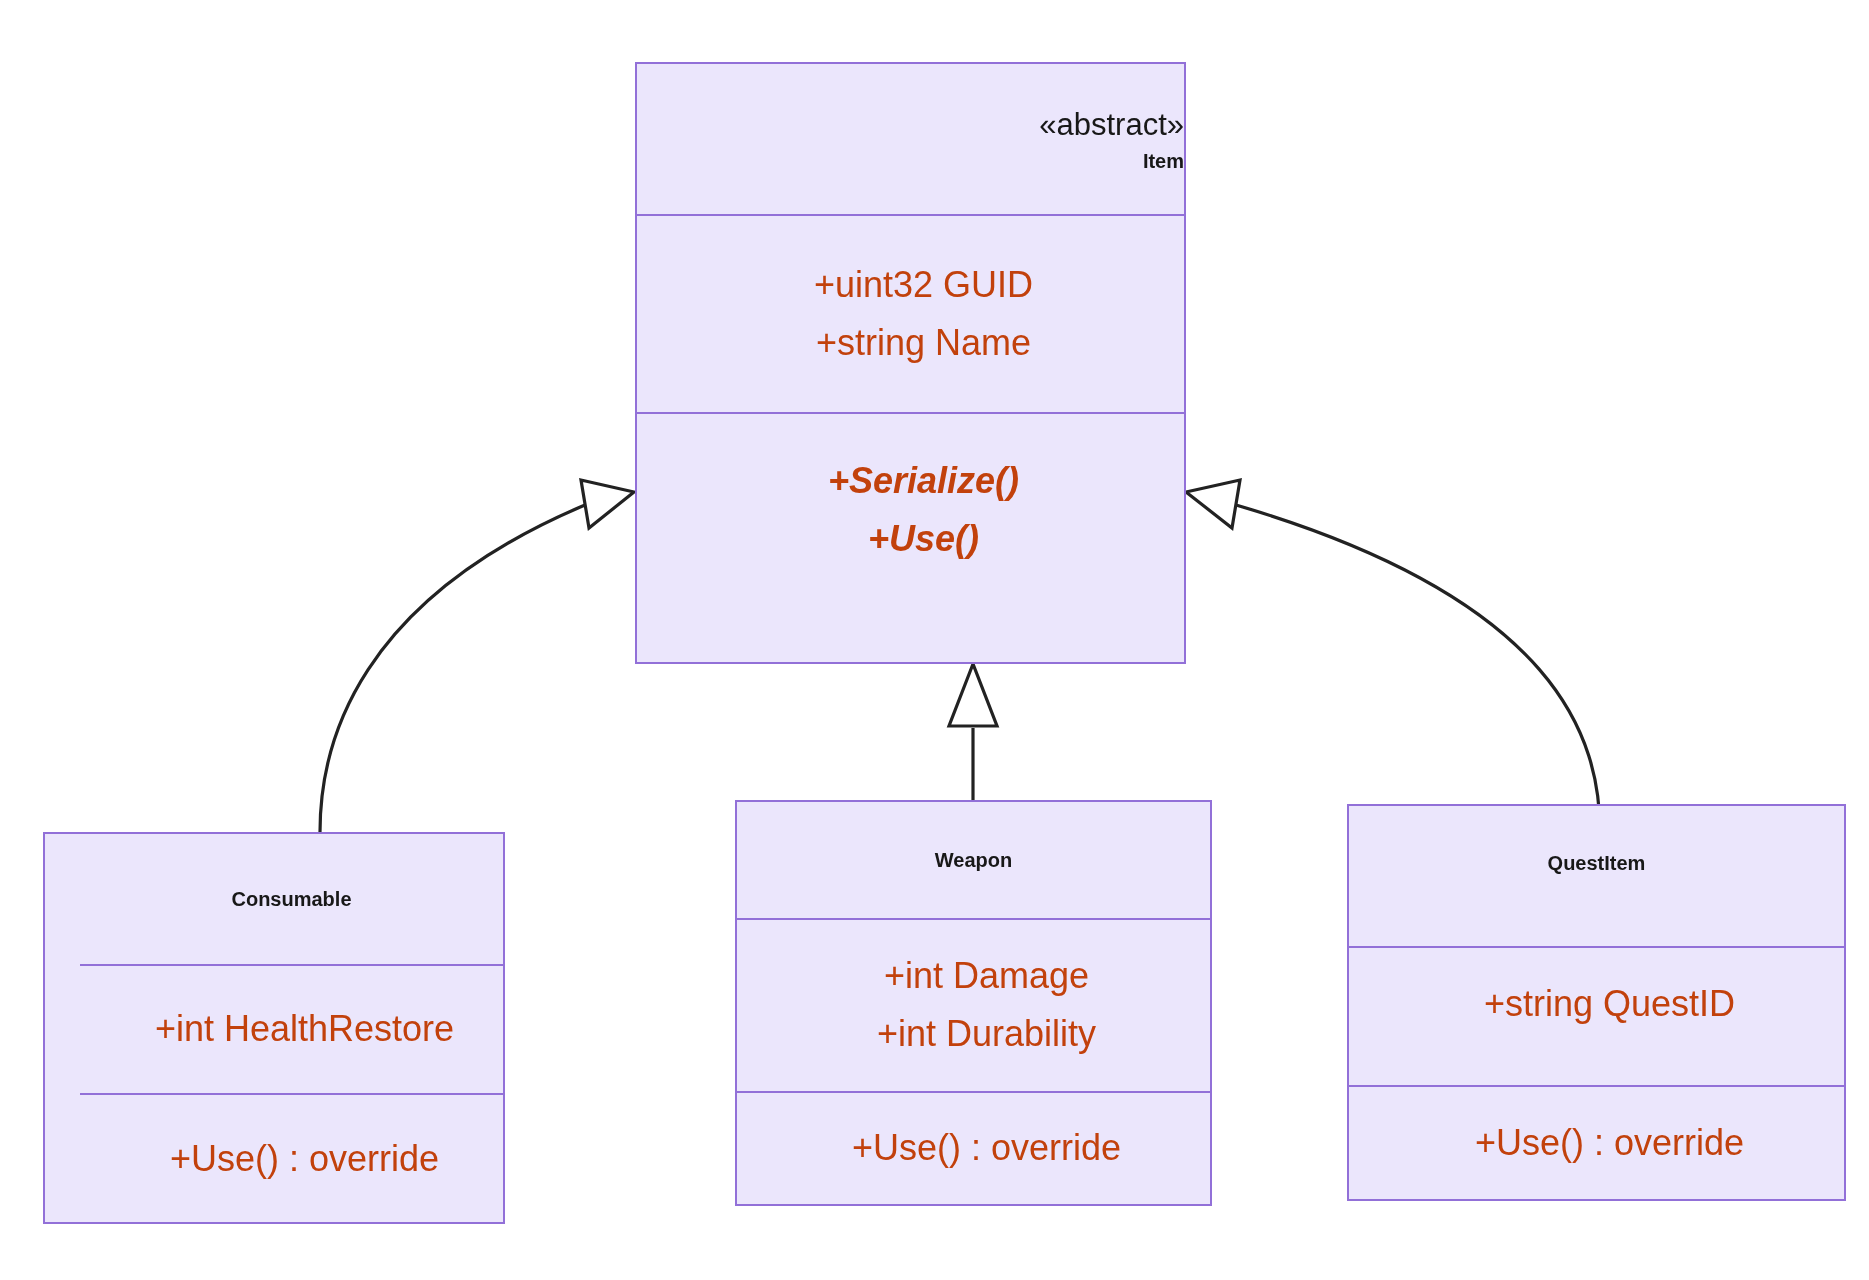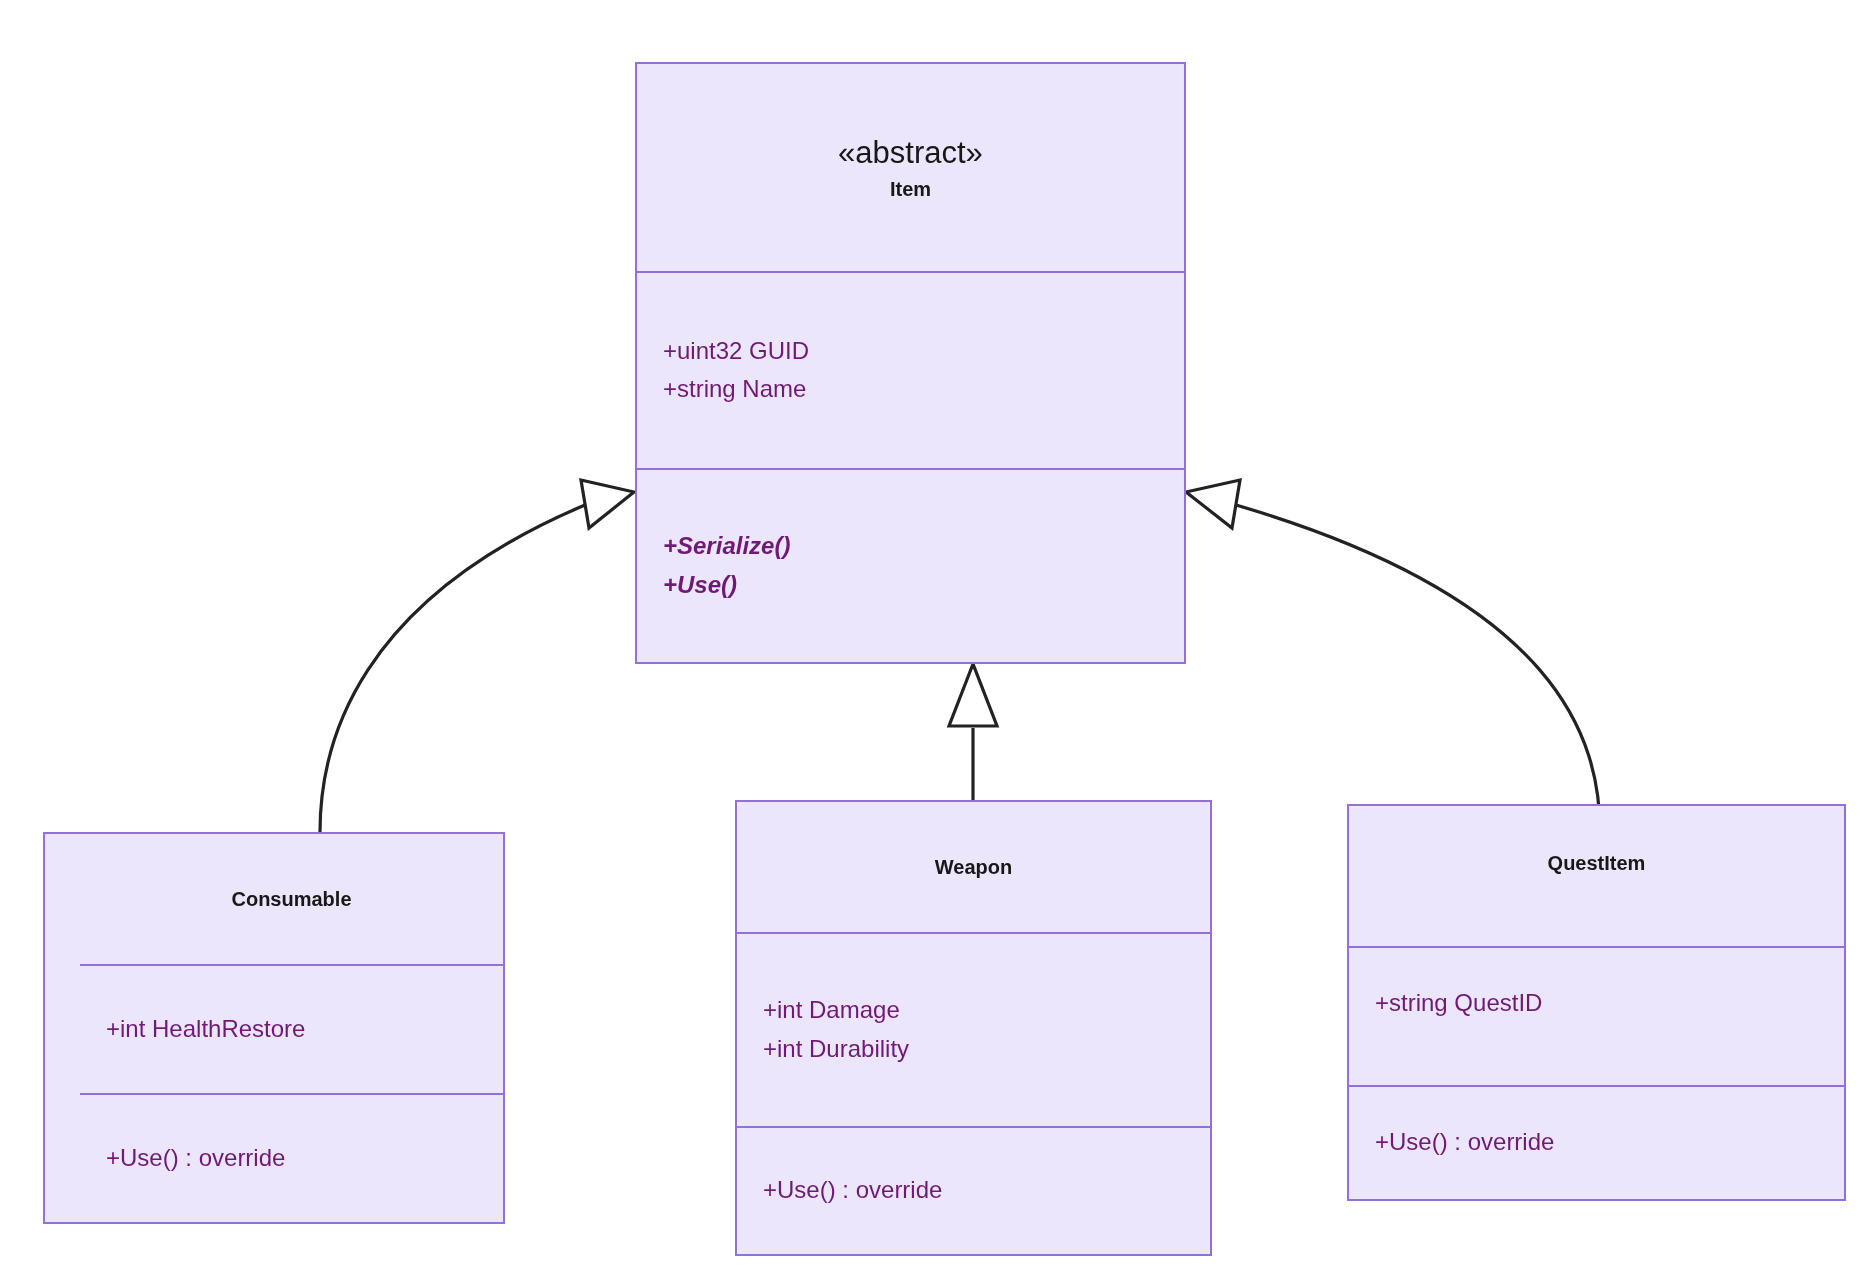--- a/index.html
+++ b/index.html
@@ -54,26 +54,27 @@
     line-height: 1.42;
     font-weight: 400;
   }
   .class-name {
     font-size: 20px;
     font-weight: 700;
     color: #181818;
     line-height: 1.42;
   }
   .member {
-    font-size: 24px;
-    color: #701a75;
+    font-size: 36px;
+    color: #c2410c;
     line-height: 1.62;
     padding-left: 26px;
     white-space: nowrap;
     font-weight: 400;
+    text-align: center;
   }
   .member.abstract {
     font-style: italic;
     font-weight: 600;
   }
 </style>
 </head>
 <body>
 
 <div id="canvas">
@@ -90,21 +91,21 @@
       <polygon points="973,664 949,726 997,726" fill="#ffffff" stroke="#222222" stroke-width="3.2" stroke-linejoin="miter"></polygon>
     </g>
 
     <g>
       <path d="M 1600 832 C 1600 740 1560 600 1236 505" fill="none" stroke="#222222" stroke-width="3.2"></path>
       <polygon points="1186,492 1232,528 1240,480" fill="#ffffff" stroke="#222222" stroke-width="3.2" stroke-linejoin="miter"></polygon>
     </g>
   </svg>
 
   <div class="uml-class" style="left:635px; top:62px; width:551px; height:602px;">
-    <div class="compartment c-header" style="height:207px;">
+    <div class="compartment c-header" style="height:150px;align-items:flex-end;">
       <div class="stereotype">«abstract»</div>
       <div class="class-name">Item</div>
     </div>
     <div class="compartment" style="height:198px;">
       <div class="member">+uint32 GUID</div>
       <div class="member">+string Name</div>
     </div>
     <div class="compartment" style="height:194px;">
       <div class="member abstract">+Serialize()</div>
       <div class="member abstract">+Use()</div>
@@ -116,21 +117,21 @@
       <div class="class-name">Consumable</div>
     </div>
     <div class="compartment" style="height:130px;">
       <div class="member">+int HealthRestore</div>
     </div>
     <div class="compartment" style="height:129px;">
       <div class="member">+Use() : override</div>
     </div>
   </div>
 
-  <div class="uml-class" style="left:735px; top:800px; width:477px; height:456px;">
+  <div class="uml-class" style="left:735px; top:800px; width:477px; height:406px;">
     <div class="compartment c-header" style="height:130px;">
       <div class="class-name">Weapon</div>
     </div>
     <div class="compartment" style="height:194px;">
       <div class="member">+int Damage</div>
       <div class="member">+int Durability</div>
     </div>
     <div class="compartment" style="height:127px;">
       <div class="member">+Use() : override</div>
     </div>

